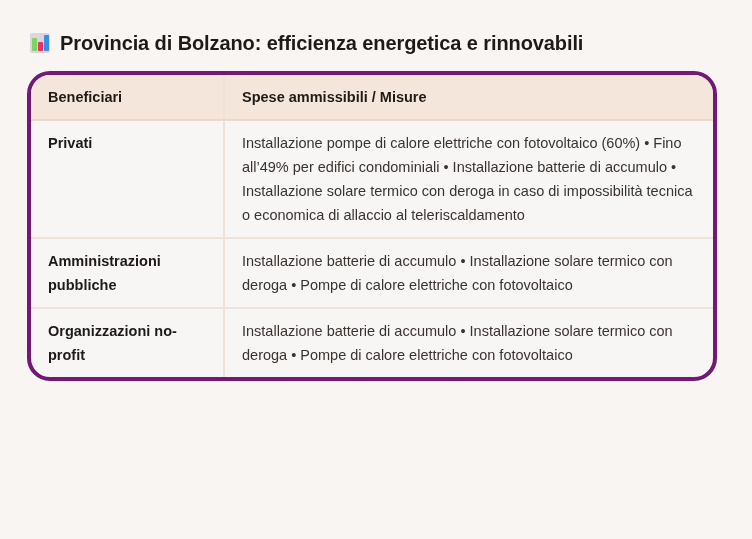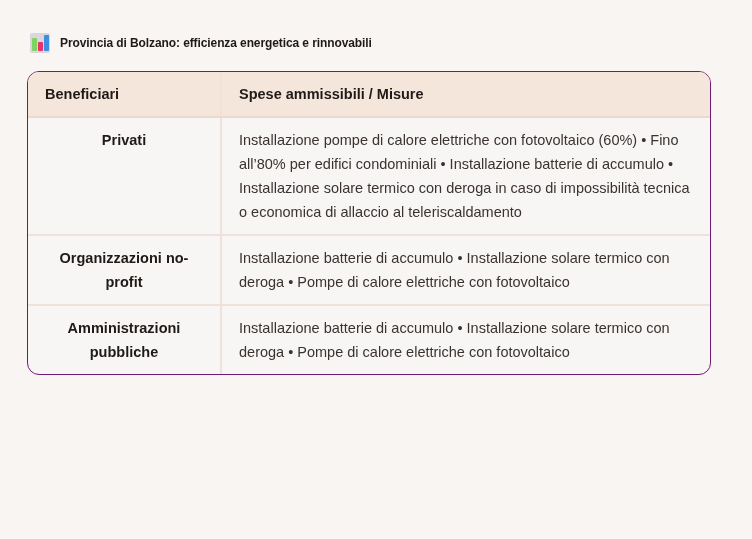--- a/index.html
+++ b/index.html
@@ -34,32 +34,32 @@
     .title-icon .bar {
       position: absolute;
       bottom: 2px;
       width: 5px;
       border-radius: 1px;
     }
     .title-icon .b1 { left: 2px; height: 13px; background: #7ed463; }
     .title-icon .b2 { left: 8px; height: 9px; background: #e8336a; }
     .title-icon .b3 { left: 14px; height: 16px; background: #3a8fe0; }
     .title-text {
-      font-size: 12px;
+      font-size: 20px;
       font-weight: bold;
       color: #1f1a18;
       letter-spacing: -0.1px;
     }
     .table-wrap {
       position: absolute;
       left: 27px;
       top: 71px;
       width: 682px;
-      border: 1px solid #701a75;
-      border-radius: 12px;
+      border: 4px solid #701a75;
+      border-radius: 23px;
       overflow: hidden;
       background: #f8f6f4;
     }
     table {
       border-collapse: collapse;
       width: 100%;
       font-size: 14.5px;
     }
     th, td {
       text-align: left;
@@ -80,21 +80,20 @@
       color: #3a3330;
     }
     tr:nth-child(1) td { border-top: none; }
     .col1 {
       width: 158px;
       border-right: 2px solid #eee2da;
     }
     td.col1 {
       font-weight: bold;
       color: #1f1a18;
-      text-align: center;
     }
   </style>
 </head>
 <body>
 
 <div class="title-row">
   <span class="title-icon">
     <span class="bar b1"></span>
       <span class="bar b2"></span>
       <span class="bar b3"></span>
@@ -106,25 +105,25 @@
   <table>
     <thead>
       <tr>
         <th class="col1">Beneficiari</th>
         <th>Spese ammissibili / Misure</th>
       </tr>
     </thead>
     <tbody>
       <tr style="height:118px">
         <td class="col1">Privati</td>
-        <td>Installazione pompe di calore elettriche con fotovoltaico (60%) • Fino all’80% per edifici condominiali • Installazione batterie di accumulo • Installazione solare termico con deroga in caso di impossibilità tecnica o economica di allaccio al teleriscaldamento</td>
+        <td>Installazione pompe di calore elettriche con fotovoltaico (60%) • Fino all’49% per edifici condominiali • Installazione batterie di accumulo • Installazione solare termico con deroga in caso di impossibilità tecnica o economica di allaccio al teleriscaldamento</td>
+      </tr>
+      <tr>
+        <td class="col1">Amministrazioni pubbliche</td>
+        <td>Installazione batterie di accumulo • Installazione solare termico con deroga • Pompe di calore elettriche con fotovoltaico</td>
       </tr>
       <tr>
         <td class="col1">Organizzazioni no-profit</td>
-        <td>Installazione batterie di accumulo • Installazione solare termico con deroga • Pompe di calore elettriche con fotovoltaico</td>
-      </tr>
-      <tr>
-        <td class="col1">Amministrazioni pubbliche</td>
         <td>Installazione batterie di accumulo • Installazione solare termico con deroga • Pompe di calore elettriche con fotovoltaico</td>
       </tr>
     </tbody>
   </table>
 </div>
 
 </body></html>

